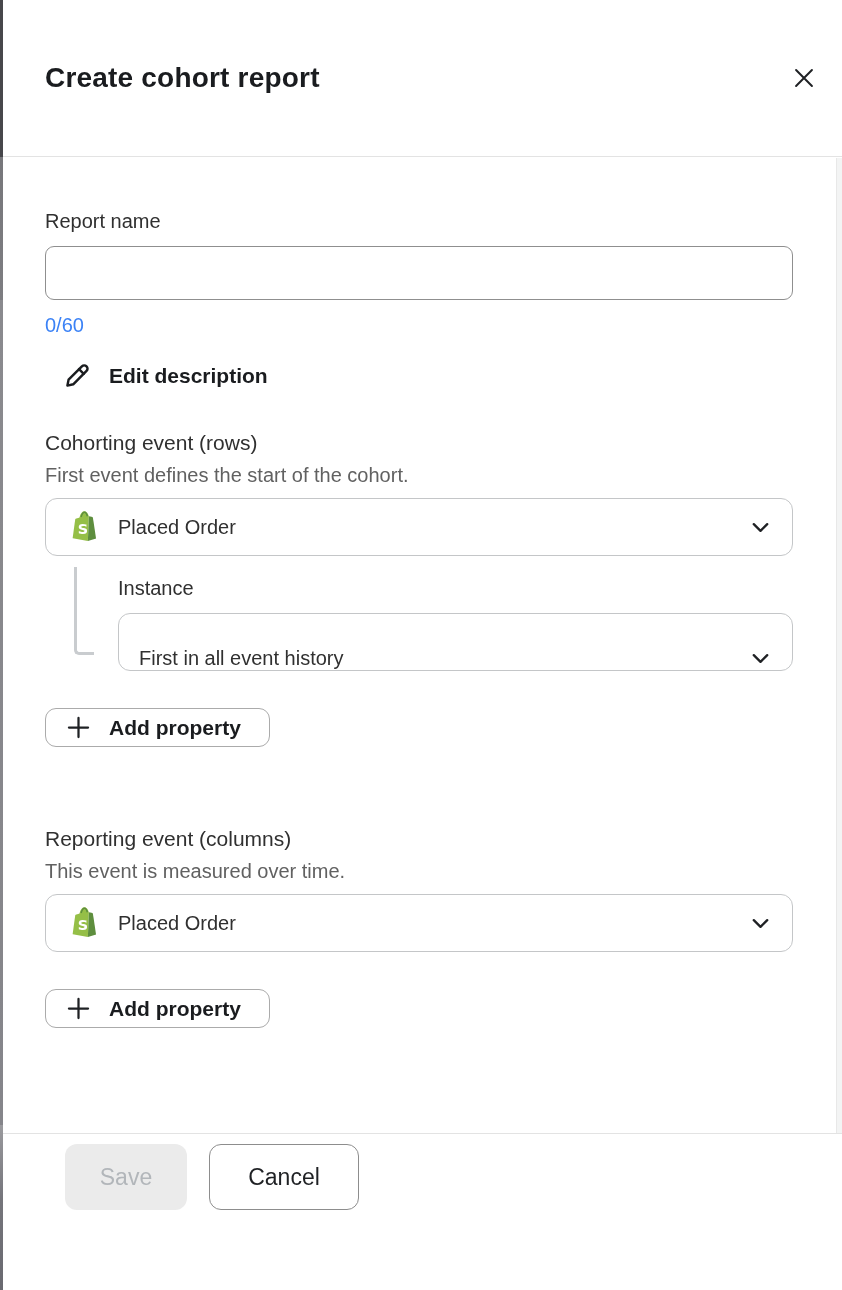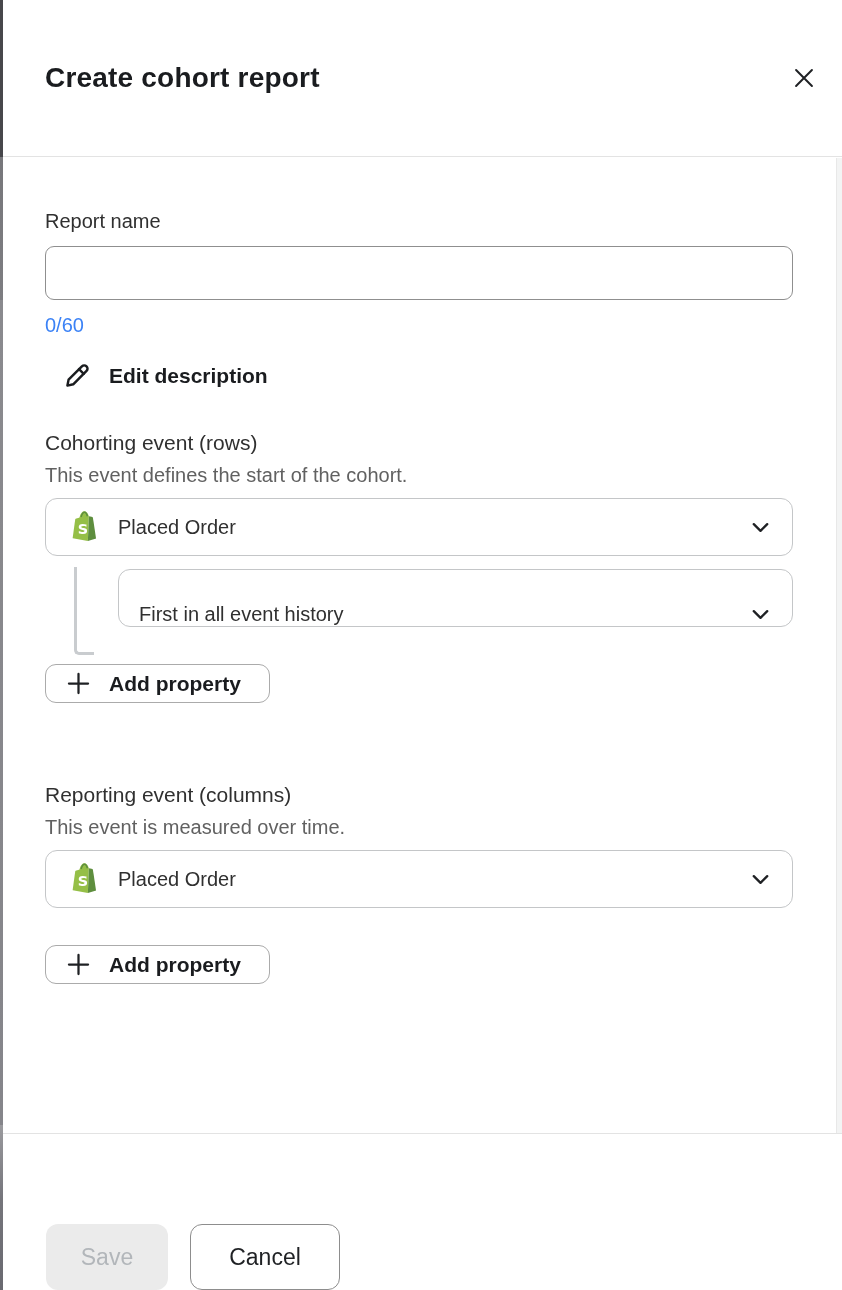--- a/index.html
+++ b/index.html
@@ -92,21 +92,21 @@
     display: inline-flex; align-items: center; gap: 17px;
     background: #fff; border: 1px solid #ababab; border-radius: 11px;
     cursor: pointer;
   }
   .add-property-btn .label { font-size: 21px; font-weight: 700; color: #1a1c1f; }
 
   
   .modal-footer {
     position: absolute; top: 1133px; left: 3px; right: 0; height: 157px;
     border-top: 1px solid #e3e3e3; background: #fff;
-    display: flex; align-items: flex-end; gap: 22px; padding: 10px 0 0 43px;
+    display: flex; align-items: flex-start; gap: 22px; padding: 10px 0 0 62px;
   }
   .btn {
     height: 66px; border-radius: 12px; font-family: inherit; font-size: 23px;
     display: inline-flex; align-items: center; justify-content: center;
   }
   .btn-save {
     min-width: 122px; padding: 0 30px;
     background: #ebebeb; border: none; color: #b2b6ba; cursor: default;
   }
   .btn-cancel {
@@ -145,21 +145,21 @@
           <path d="M4.2 19.8l.9-4.6L15.4 4.9c1-1 2.6-1 3.6 0s1 2.6 0 3.6L8.7 18.8z"></path>
           <path d="M13.2 7.1l3.6 3.6"></path>
         </svg>
       </span>
       <span class="label">Edit description</span>
     </button>
 
     
     <div class="section">
       <div class="section-heading">Cohorting event (rows)</div>
-      <div class="section-desc">This event defines the start of the cohort.</div>
+      <div class="section-desc">First event defines the start of the cohort.</div>
 
       <div class="event-group">
         <div class="select-box">
           <span class="event-icon">
             <svg width="36" height="36" viewBox="0 0 40 40">
               <path fill="#95bf47" d="M25.4 8.1c-.4-1.4-1-2.9-1.9-4-.8-1-1.9-1.7-3-1.7-2.3 0-4.2 2.3-5.2 5.9l-.3 1.1c-2 .6-3.5 1.1-3.7 1.2-.9.3-1 .4-1.1 1.3-.1.7-2.7 20.2-2.7 20.5l16.8 3.2 1.1-27.5z"></path>
               <path fill="#5e8e3e" d="M25.4 8.1l-1.1 27.5 9.2-2.9S30.1 10 29.8 9.4c-.2-.5-2.3-.9-4.4-1.3z"></path>
               <path d="M16.8 8.9c.9-3.2 2.3-5.3 3.8-5.3 1.4 0 2.5 1.7 3.2 4.4" fill="none" stroke="#5e8e3e" stroke-width="1.7"></path>
               <text x="13" y="27.5" font-family="DejaVu Sans, sans-serif" font-weight="bold" font-size="16" fill="#ffffff">S</text>
             </svg>
@@ -168,20 +168,21 @@
           <span class="chevron">
             <svg width="23" height="23" viewBox="0 0 24 24">
                 <path d="M5 8.5l7 7 7-7" fill="none" stroke="#1f2124" stroke-width="2.4" stroke-linecap="round" stroke-linejoin="round"></path>
               </svg>
           </span>
         </div>
 
         <div class="connector"></div>
 
         <div class="nested">
+          <div class="field-label">Instance</div>
           <div class="select-box">
             <span class="value">First in all event history</span>
             <span class="chevron">
               <svg width="23" height="23" viewBox="0 0 24 24">
                   <path d="M5 8.5l7 7 7-7" fill="none" stroke="#1f2124" stroke-width="2.4" stroke-linecap="round" stroke-linejoin="round"></path>
                 </svg>
             </span>
           </div>
         </div>
       </div>

